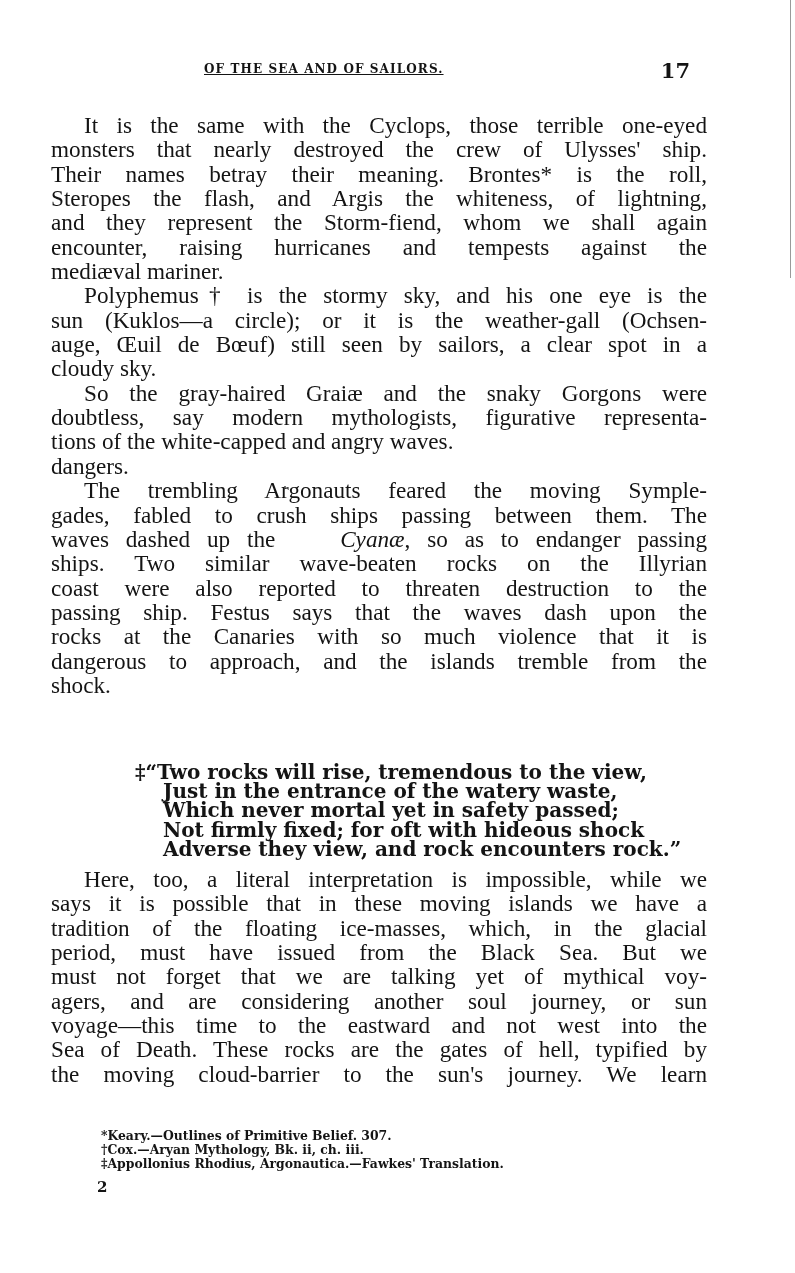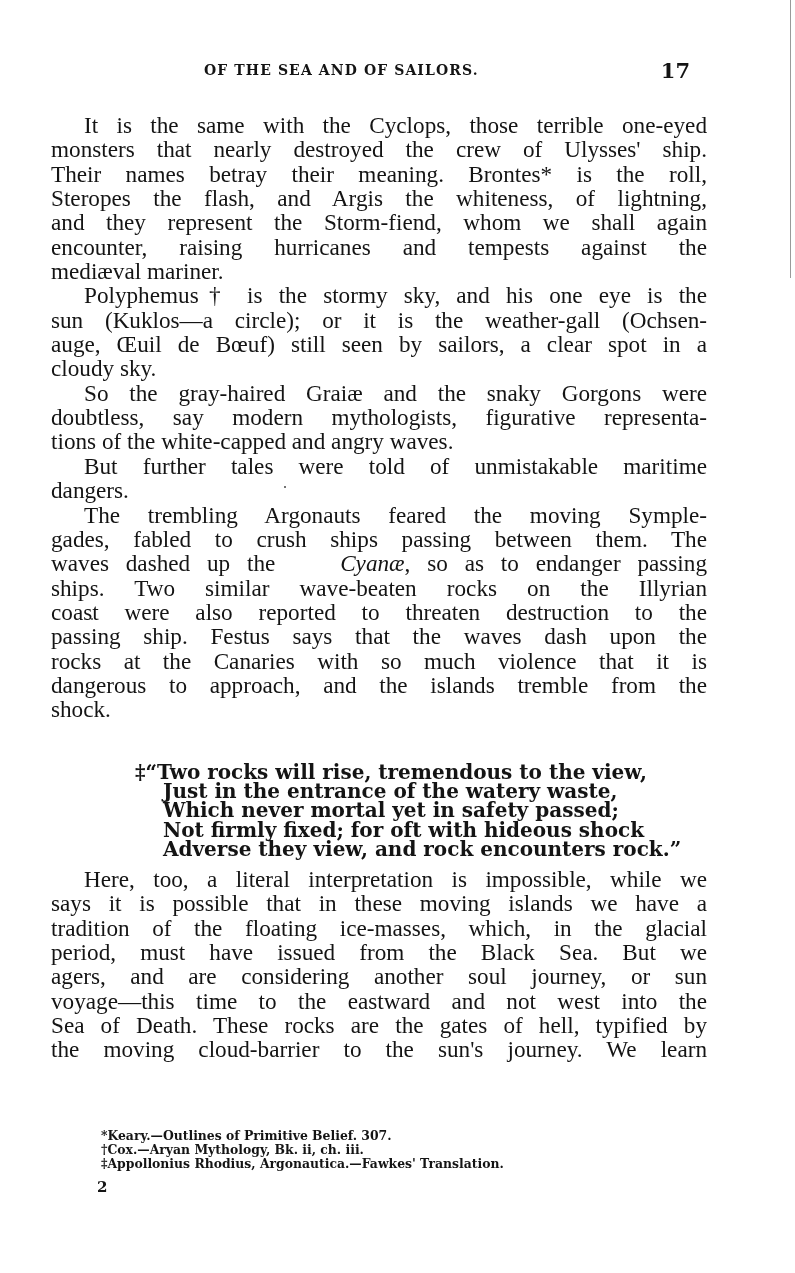--- a/index.html
+++ b/index.html
@@ -29,22 +29,23 @@
       left: 204px;
       width: 490px;
       height: 24px;
     }
     .running-title {
       position: absolute;
       left: 0;
       top: 2px;
       font-family: "DejaVu Serif", serif;
       font-weight: bold;
-      font-size: 14px;
+      font-size: 12px;
       letter-spacing: 1.1px;
+      text-decoration: underline;
     }
     .folio {
       position: absolute;
       right: 4px;
       top: -2px;
       font-family: "DejaVu Serif", serif;
       font-weight: bold;
       font-size: 21px;
     }
     .stray-dot {
@@ -138,21 +139,20 @@
 
   <span class="line first">Polyphemus† is the stormy sky, and his one eye is the</span>
   <span class="line">sun (Kuklos—a circle); or it is the weather-gall (Ochsen-</span>
   <span class="line">auge, Œuil de Bœuf) still seen by sailors, a clear spot in a</span>
   <span class="line last">cloudy sky.</span>
 
   <span class="line first">So the gray-haired Graiæ and the snaky Gorgons were</span>
   <span class="line">doubtless, say modern mythologists, figurative representa-</span>
   <span class="line last">tions of the white-capped and angry waves.</span>
 
-  <span class="line first">But further tales were told of unmistakable maritime</span>
   <span class="line last">dangers.</span>
 
   <span class="line first">The trembling Argonauts feared the moving Symple-</span>
   <span class="line">gades, fabled to crush ships passing between them.  The</span>
   <span class="line"><span>waves dashed up the </span><em>Cyanæ</em><span>, so as to endanger passing</span></span>
   <span class="line">ships.  Two similar wave-beaten rocks on the Illyrian</span>
   <span class="line">coast were also reported to threaten destruction to the</span>
   <span class="line">passing ship.  Festus says that the waves dash upon the</span>
   <span class="line">rocks at the Canaries with so much violence that it is</span>
   <span class="line">dangerous to approach, and the islands tremble from the</span>
@@ -169,20 +169,21 @@
   <span class="vline">Which never mortal yet in safety passed;</span>
   <span class="vline">Not firmly fixed; for oft with hideous shock</span>
   <span class="vline">Adverse they view, and rock encounters rock.”</span>
 </div>
 
 <div class="body-block block-2">
   <span class="line first">Here, too, a literal interpretation is impossible, while we</span>
   <span class="line">says it is possible that in these moving islands we have a</span>
   <span class="line">tradition of the floating ice-masses, which, in the glacial</span>
   <span class="line">period, must have issued from the Black Sea.  But we</span>
+  <span class="line">must not forget that we are talking yet of mythical voy-</span>
   <span class="line">agers, and are considering another soul journey, or sun</span>
   <span class="line">voyage—this time to the eastward and not west into the</span>
   <span class="line">Sea of Death.  These rocks are the gates of hell, typified by</span>
   <span class="line">the moving cloud-barrier to the sun's journey.  We learn</span>
 </div>
 
 <div class="footnotes">
   <span class="fn">*Keary.—Outlines of Primitive Belief.  307.</span>
   <span class="fn">†Cox.—Aryan Mythology, Bk. ii, ch. iii.</span>
   <span class="fn">‡Appollonius Rhodius, Argonautica.—Fawkes' Translation.</span>

